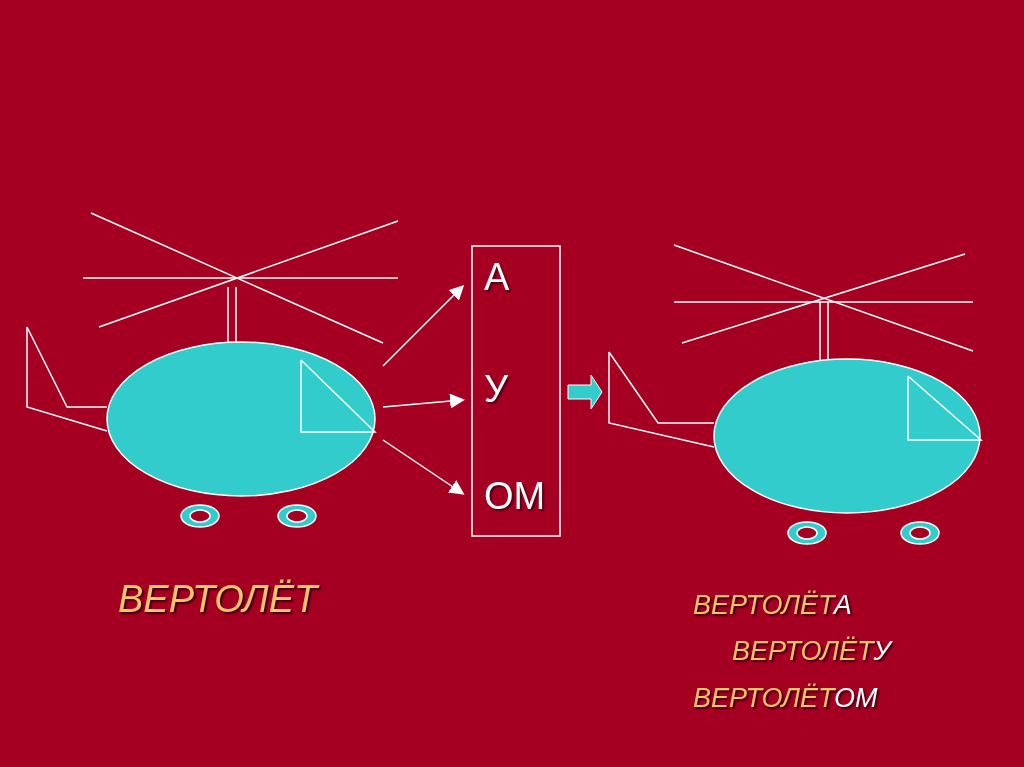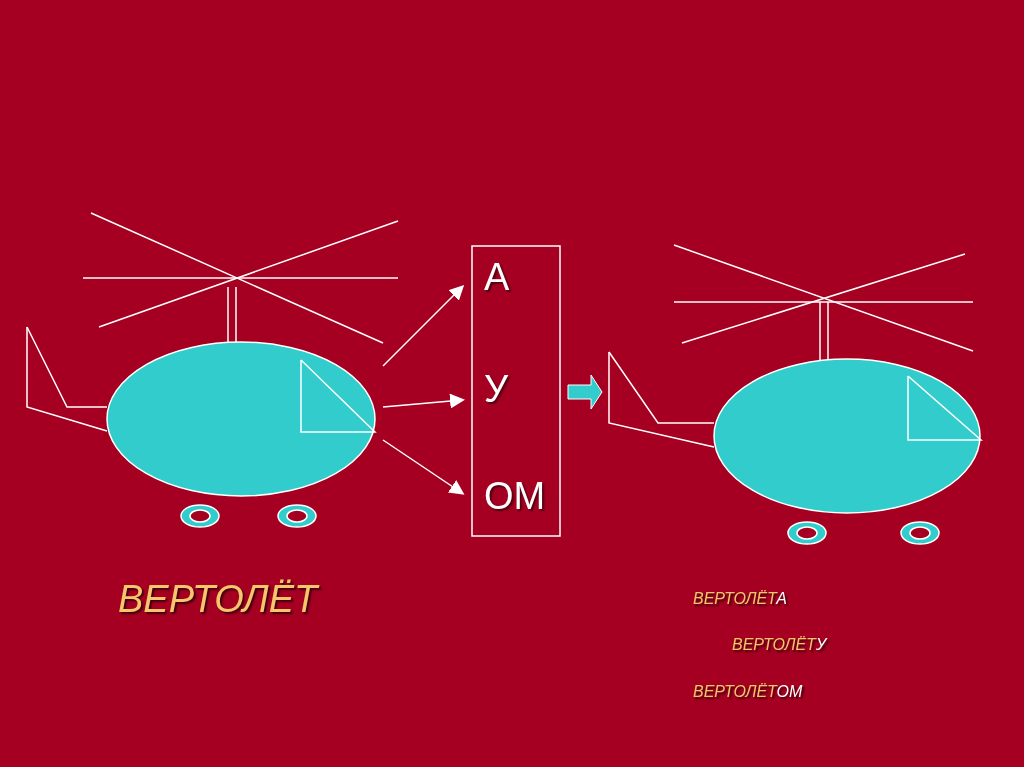--- a/index.html
+++ b/index.html
@@ -1,20 +1,20 @@
 <!DOCTYPE html>
 <html><head>
 <meta charset="utf-8">
 <style>
   html, body { margin: 0; padding: 0; }
   body { width: 1024px; height: 767px; background: #a50021; position: relative; overflow: hidden; font-family: "Liberation Sans", sans-serif; }
   svg.scene { position: absolute; left: 0; top: 0; }
   .ending-letter { position: absolute; color: #ffffff; font-size: 38px; left: 484px; text-shadow: 2px 2px 2px rgba(0,0,0,0.5); }
   .word-main { position: absolute; left: 118px; top: 578px; font-size: 38px; font-style: italic; color: #f5c66c; text-shadow: 2px 2px 2px rgba(0,0,0,0.6); }
-  .word-form { position: absolute; left: 693px; font-size: 16px; font-style: italic; color: #f5c66c; text-shadow: 2px 2px 2px rgba(0,0,0,0.6); }
+  .word-form { position: absolute; left: 693px; font-size: 27px; font-style: italic; color: #f5c66c; text-shadow: 2px 2px 2px rgba(0,0,0,0.6); }
   .word-form .ending { color: #ffffff; }
 </style>
 </head>
 <body>
 
 <svg class="scene" width="1024" height="767" viewBox="0 0 1024 767">
   <defs>
     <marker id="ah" markerWidth="10" markerHeight="10" refX="8" refY="5" orient="auto">
       <path d="M0,0 L10,5 L0,10 Z" fill="#fff"></path>
     </marker>

